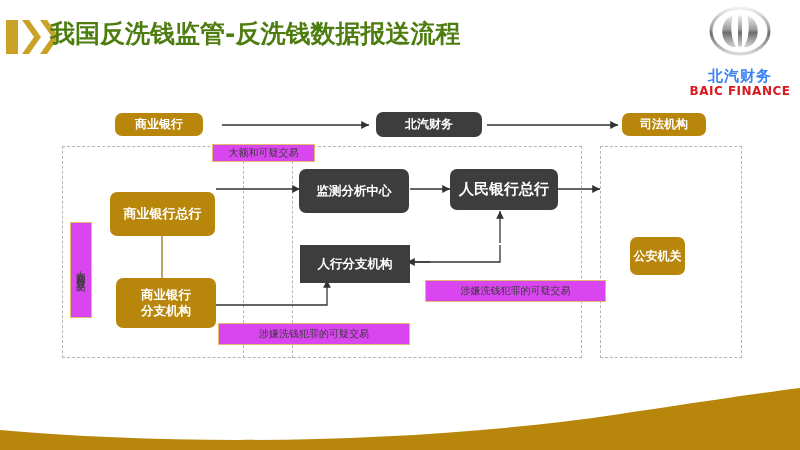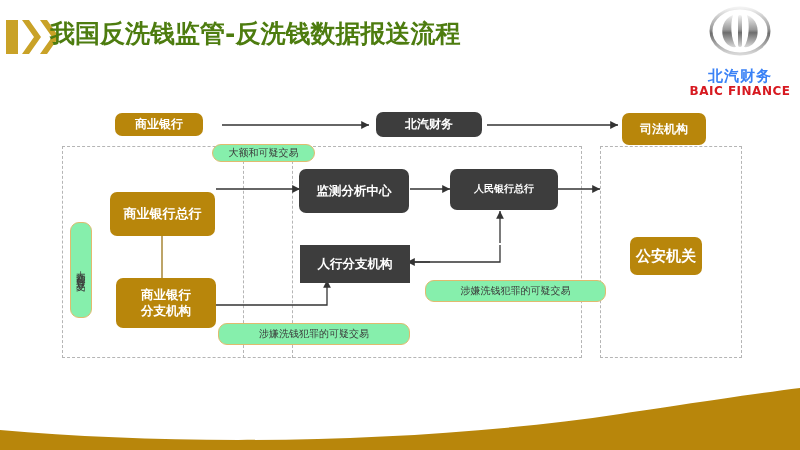--- a/index.html
+++ b/index.html
@@ -97,23 +97,23 @@
   }
   .node.gold  { background: #b8860b; }
   .node.dark  { background: #3d3d3d; }
   .node.round { border-radius: 7px; }
   .node.sharp { border-radius: 0; }
 
   
   .chip {
     position: absolute;
     box-sizing: border-box;
-    background: #86efac;
+    background: #d946ef;
     border: 1px solid #e0bb6e;
-    border-radius: 9px;
+    border-radius: 0;
     display: flex;
     align-items: center;
     justify-content: center;
     color: #3a3a3a;
     font-size: 10px;
     line-height: 1.2;
     white-space: nowrap;
   }
   .chip.vertical {
     writing-mode: vertical-rl;
@@ -203,34 +203,34 @@
       <path d="M500,243 L500,211" fill="none" stroke="#333333" stroke-width="1.3" marker-end="url(#ah-dark)"></path>
       <path d="M410,262 L500,262 L500,245" fill="none" stroke="#333333" stroke-width="1.3"></path>
 
       <line x1="430" y1="262" x2="407" y2="262" stroke="#333333" stroke-width="1.3" marker-end="url(#ah-dark)"></line>
     </svg>
 
     <div class="node gold round" style="left:115px; top:113px; width:88px; height:23px; font-size:12px;">商业银行</div>
 
     <div class="node dark round" style="left:376px; top:112px; width:106px; height:25px; font-size:12px;">北汽财务</div>
 
-    <div class="node gold round" style="left:622px; top:113px; width:84px; height:32px; font-size:12px;">司法机构</div>
+    <div class="node gold round" style="left:622px; top:113px; width:84px; height:23px; font-size:12px;">司法机构</div>
 
     <div class="node gold round" style="left:110px; top:168px; width:105px; height:44px; font-size:13px;margin-top:24px;">商业银行总行</div>
 
     <div class="node dark round" style="left:299px; top:169px; width:110px; height:44px; font-size:12.5px;">监测分析中心</div>
 
-    <div class="node dark round" style="left:450px; top:169px; width:108px; height:41px; font-size:10px;">人民银行总行</div>
+    <div class="node dark round" style="left:450px; top:169px; width:108px; height:41px; font-size:15px;">人民银行总行</div>
 
     <div class="node gold round" style="left:116px; top:278px; width:100px; height:50px; font-size:12.5px;">商业银行
 分支机构</div>
 
     <div class="node dark sharp" style="left:300px; top:245px; width:110px; height:38px; font-size:12.5px;">人行分支机构</div>
 
-    <div class="node gold round" style="left:630px; top:237px; width:72px; height:38px; font-size:15px;">公安机关</div>
+    <div class="node gold round" style="left:630px; top:237px; width:55px; height:38px; font-size:12px;">公安机关</div>
 
     <div class="chip" style="left:212px; top:144px; width:103px; height:18px;">大额和可疑交易</div>
 
     <div class="chip vertical" style="left:70px; top:222px; width:22px; height:96px; font-size:9.5px;">大额和可疑交易</div>
 
     <div class="chip" style="left:218px; top:323px; width:192px; height:22px;">涉嫌洗钱犯罪的可疑交易</div>
 
     <div class="chip" style="left:425px; top:280px; width:181px; height:22px;">涉嫌洗钱犯罪的可疑交易</div>
 
   </div>

